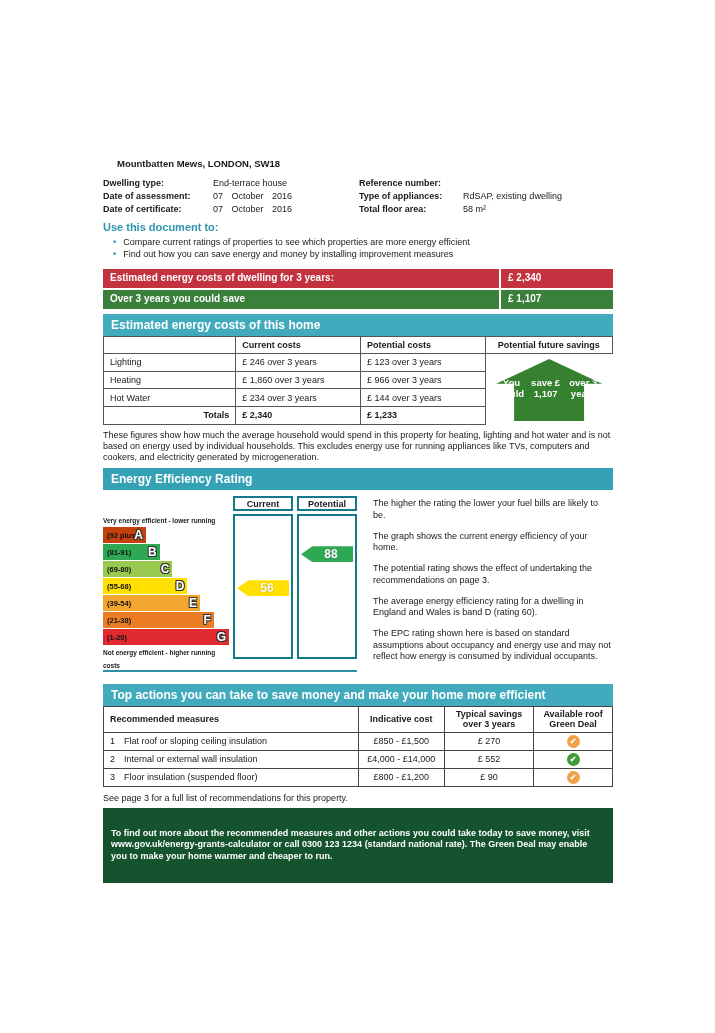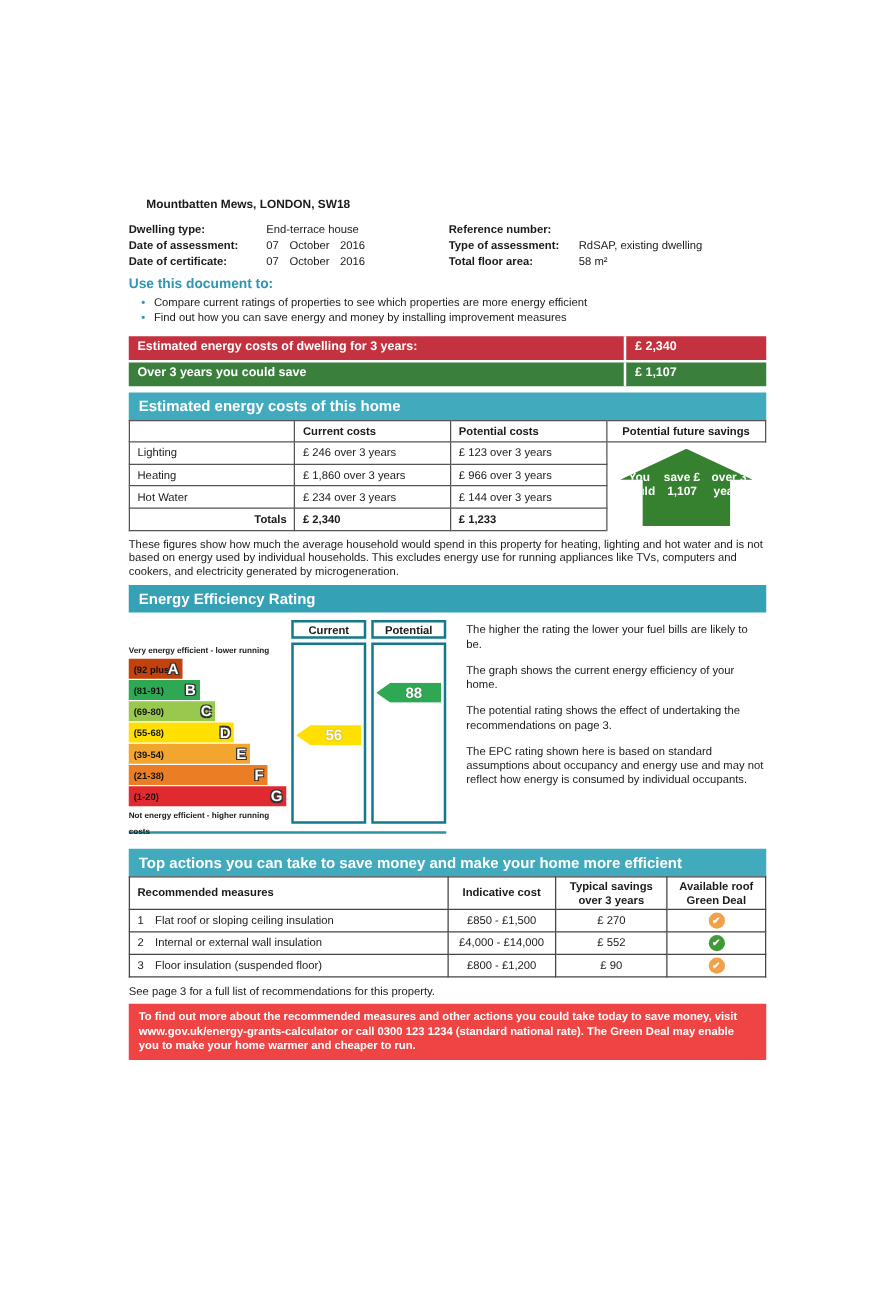--- a/index.html
+++ b/index.html
@@ -105,40 +105,40 @@
   .actions-table .a2 { width: 17.5%; text-align: center; }
   .actions-table .a3 { width: 15.5%; text-align: center; }
   .measure-cell { display: flex; gap: 9px; }
   .gd-check { display: inline-flex; width: 13px; height: 13px; border-radius: 50%;
      color: #fff; font-size: 8px; align-items: center; justify-content: center;
      font-weight: bold; }
   .gd-check.orange-check { background: #f0a14a; }
   .gd-check.green-check { background: #3f9b35; }
 
   .footnote { margin-top: 6px; font-size: 9px; }
-  .footer-box { margin-top: 5px; background: #ef4444; color: #fff; font-size: 9px;
-     font-weight: bold; padding: 5px 8px; line-height: 1.3; }
+  .footer-box { margin-top: 5px; background: #14532d; color: #fff; font-size: 9px;
+     font-weight: bold; padding: 20px 8px; line-height: 1.3; }
 </style>
 </head>
 <body>
 
 <div class="page">
 
 
   <div class="address">Mountbatten Mews, LONDON, SW18</div>
 
   <div class="details">
     <span class="lbl">Dwelling type:</span>
     <span>End-terrace house</span>
     <span class="lbl">Reference number:</span>
     <span></span>
 
     <span class="lbl">Date of assessment:</span>
     <span class="spread">07 October 2016</span>
-    <span class="lbl">Type of assessment:</span>
+    <span class="lbl">Type of appliances:</span>
     <span>RdSAP, existing dwelling</span>
 
     <span class="lbl">Date of certificate:</span>
     <span class="spread">07 October 2016</span>
     <span class="lbl">Total floor area:</span>
     <span>58 m²</span>
   </div>
 
   <div class="use-doc">
     <h2>Use this document to:</h2>
@@ -250,20 +250,21 @@
               <div class="rating-arrow" id="potential-arrow" style="top: 30px; background: rgb(47, 168, 84);">88</div>
             </div>
           </div>
         </div>
       </div>
     </div>
     <div class="eer-text">
       <p>The higher the rating the lower your fuel bills are likely to be.</p>
       <p>The graph shows the current energy efficiency of your home.</p>
       <p>The potential rating shows the effect of undertaking the recommendations on page 3.</p>
+      <p>The average energy efficiency rating for a dwelling in England and Wales is band D (rating 60).</p>
       <p>The EPC rating shown here is based on standard assumptions about occupancy and energy use and may not reflect how energy is consumed by individual occupants.</p>
     </div>
   </div>
 
   <div class="sec-head light" style="margin-top:12px;">Top actions you can take to save money and make your home more efficient</div>
   <table class="actions-table">
     <tbody>
         <tr>
       <th class="a0 left">Recommended measures</th>
       <th class="a1">Indicative cost</th>

